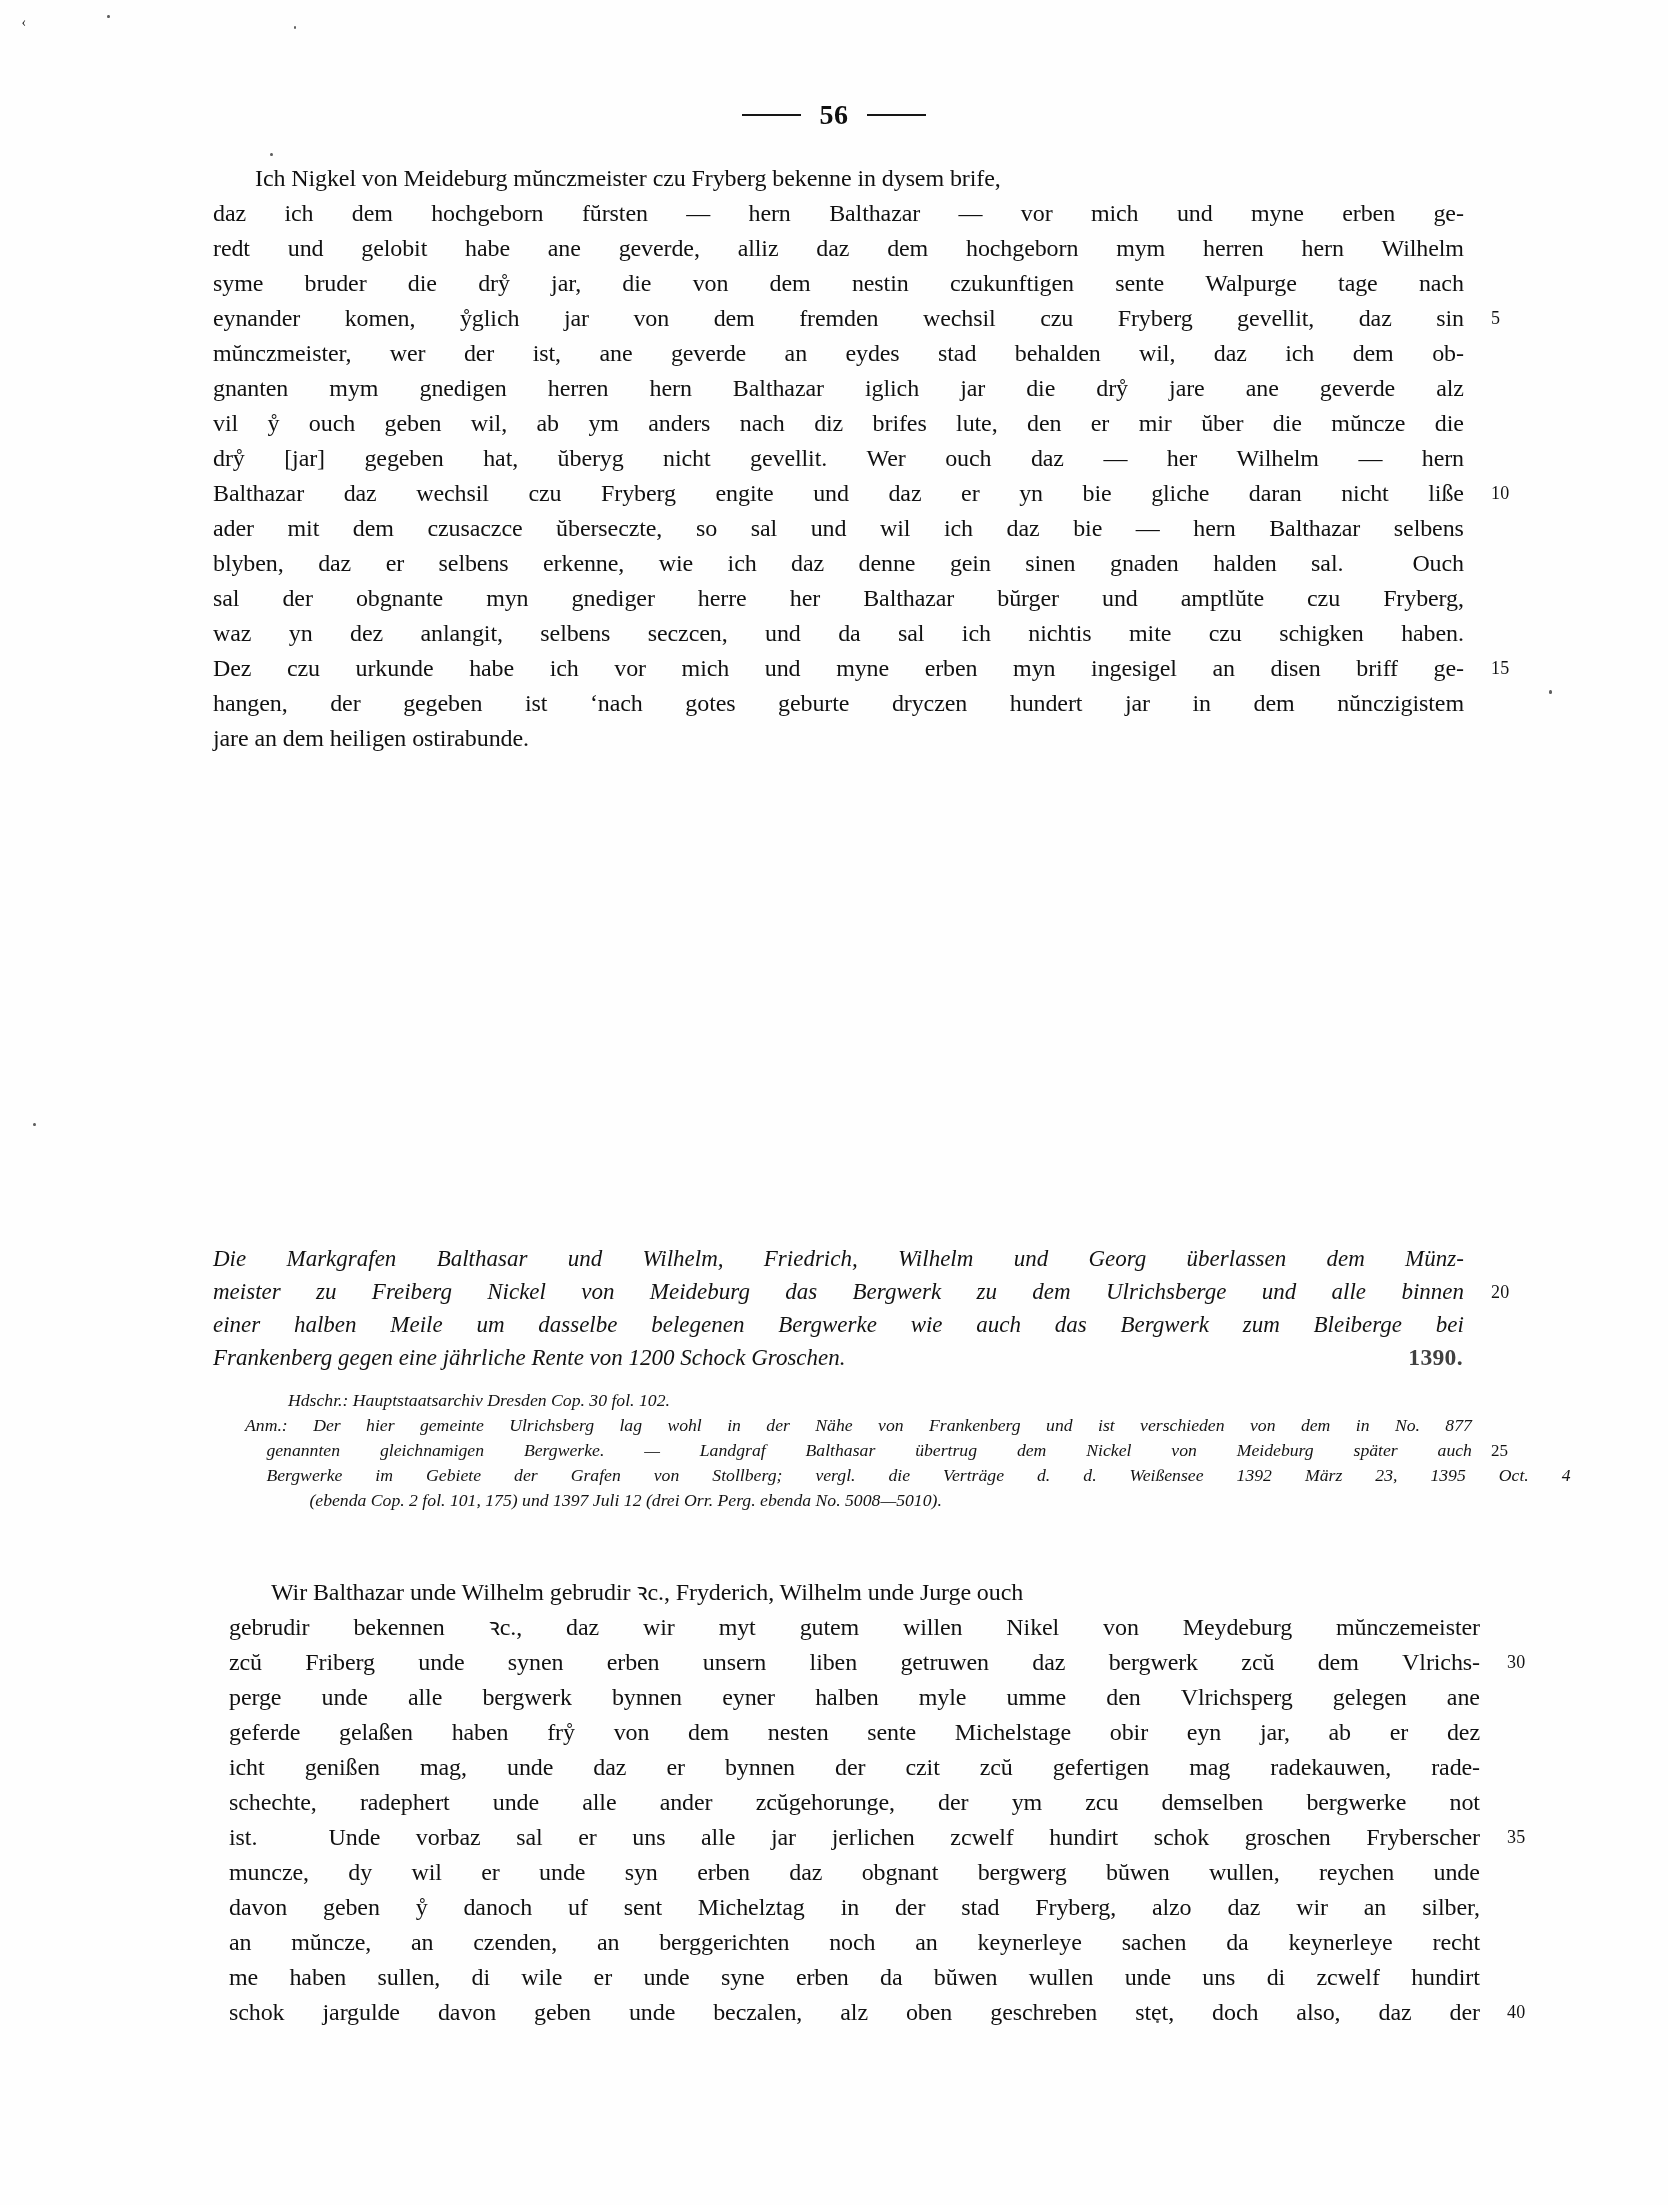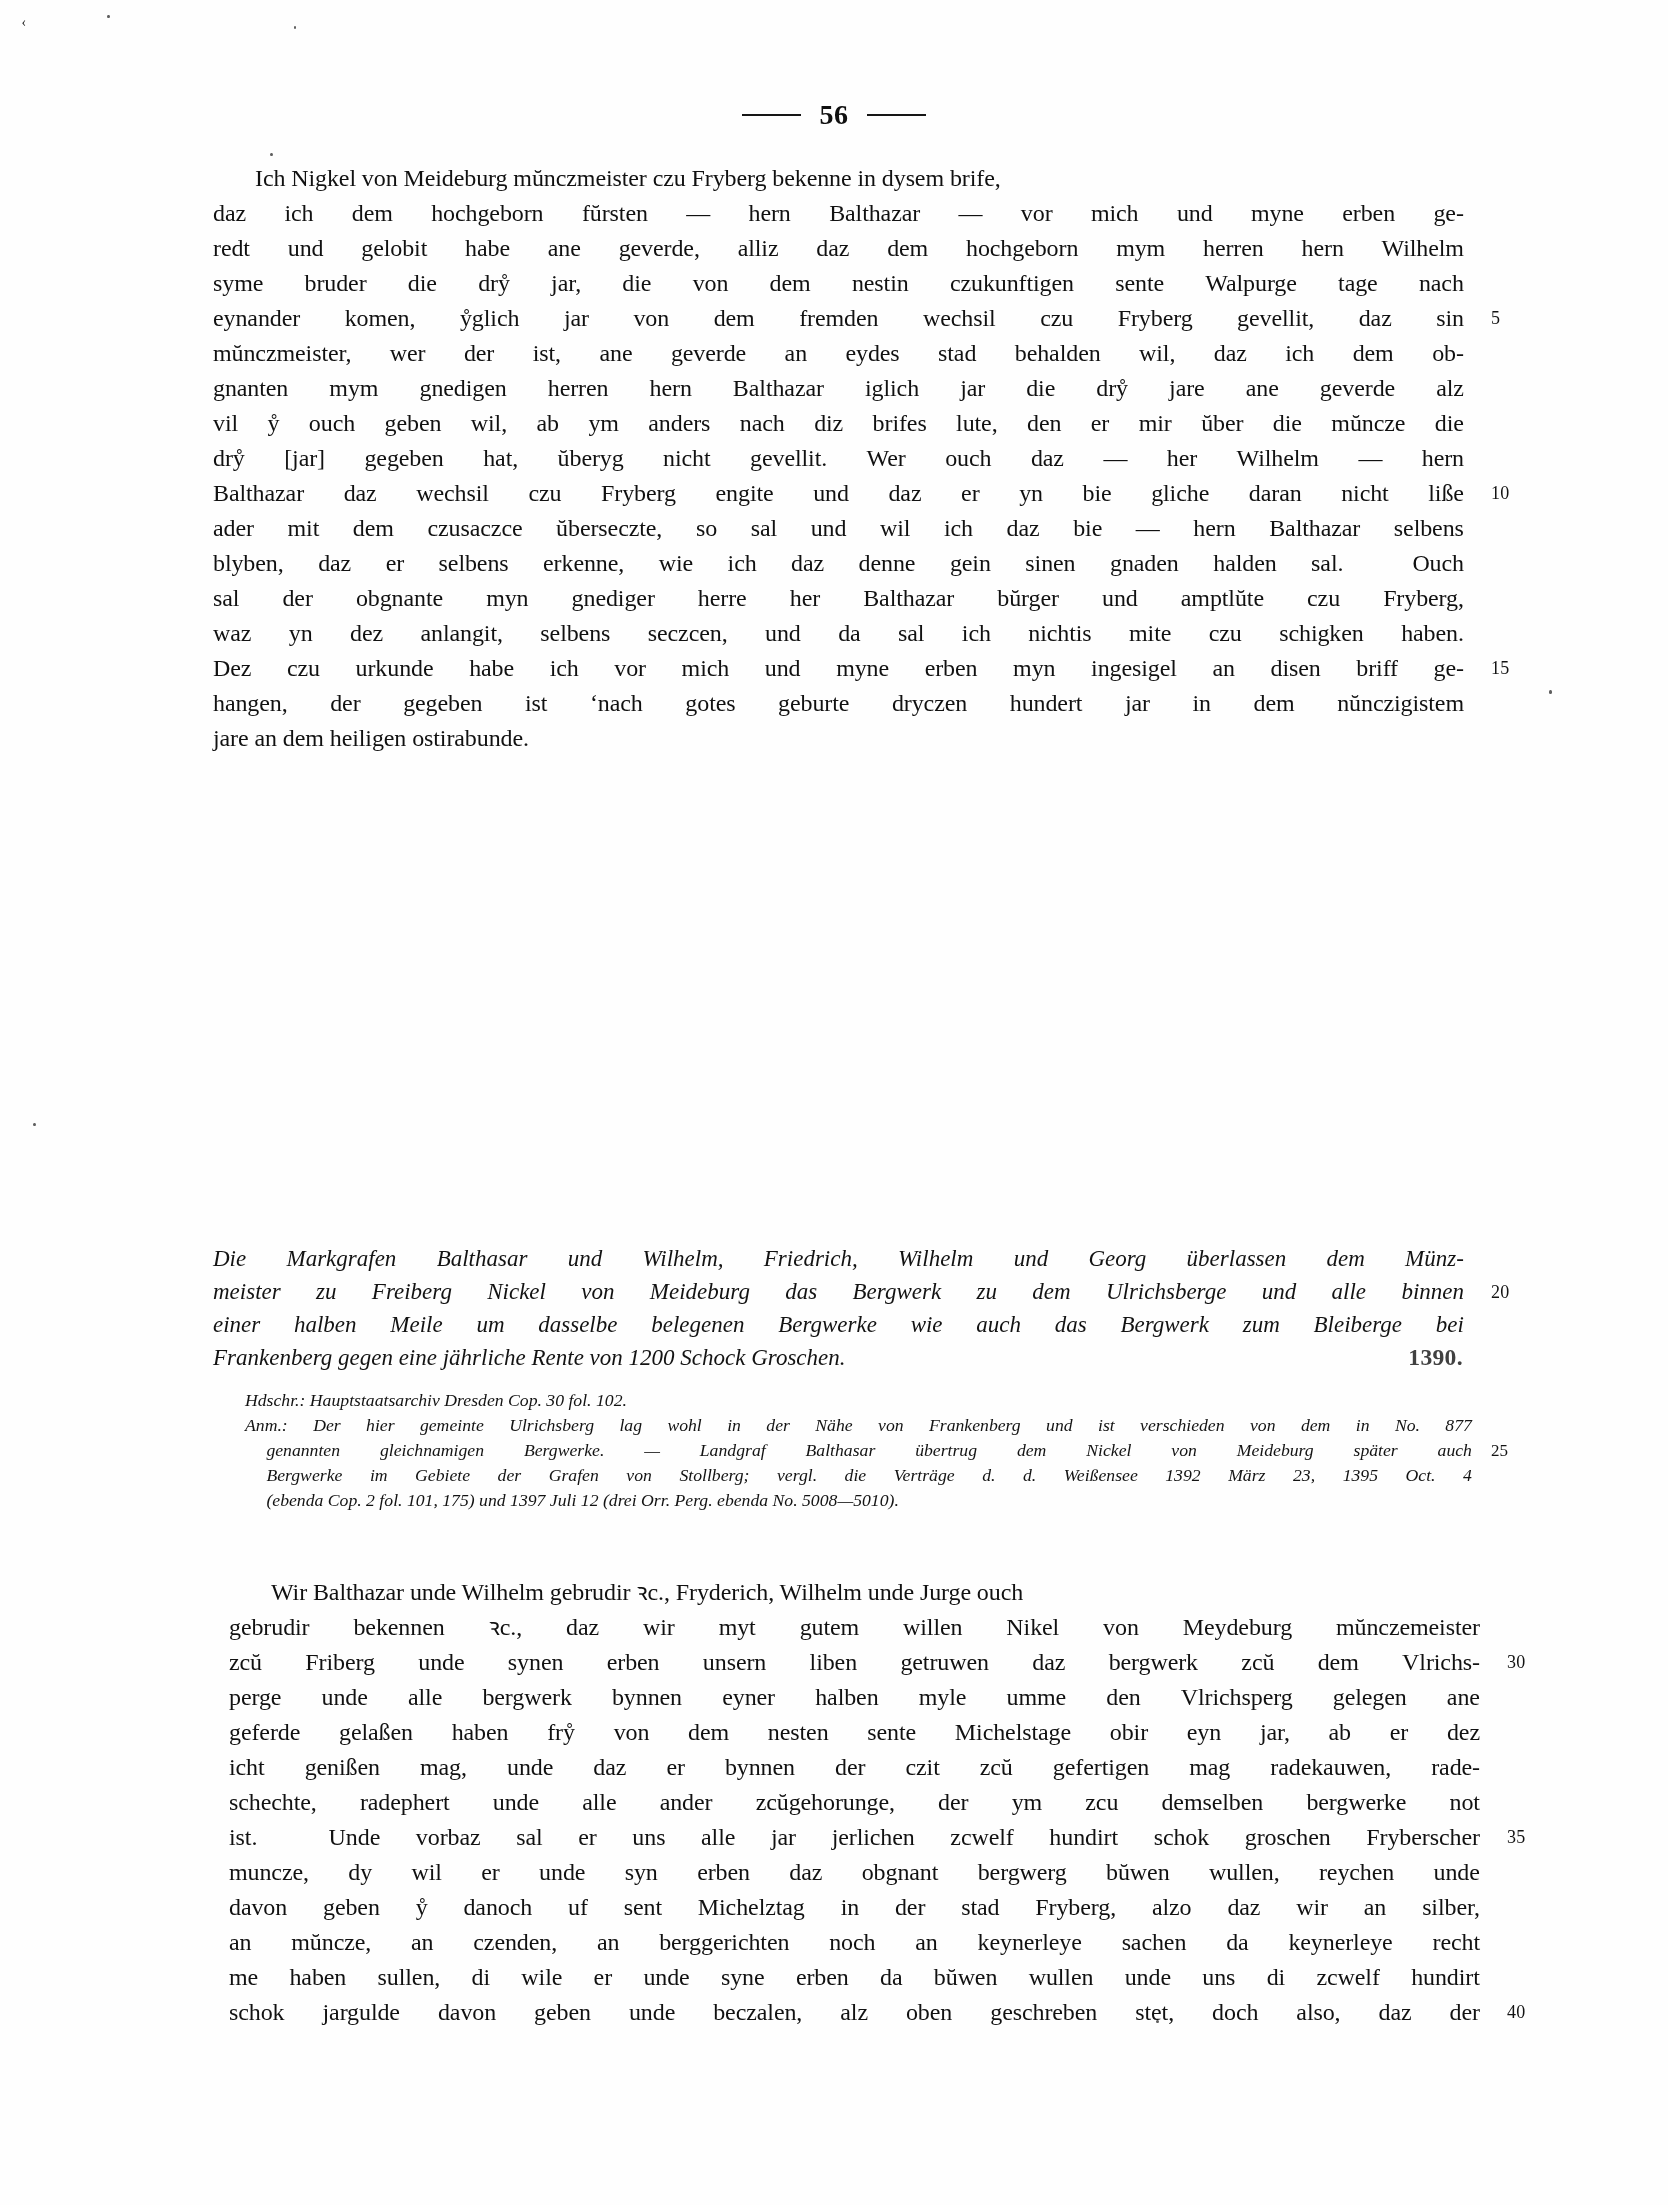--- a/index.html
+++ b/index.html
@@ -148,22 +148,22 @@
     position: relative;
     display: flex;
     justify-content: space-between;
     font-style: italic;
     font-size: 17.7px;
     line-height: 25px;
     color: #131313;
     white-space: pre;
   }
   .apparatus .al > span { white-space: pre; }
-  .apparatus .al.noj { justify-content: flex-start; }
-  .apparatus .hang { padding-left: 21.4px; }
+  .apparatus .al.noj { justify-content: flex-start; margin-left: 43px; }
+  .apparatus .hang { padding-left: 21.4px; gap: 33px; }
   .alnum {
     position: absolute;
     left: 1246px;
     font-size: 17px;
     line-height: 25px;
     color: #131313;
   }
 </style>
 </head>
 <body>

